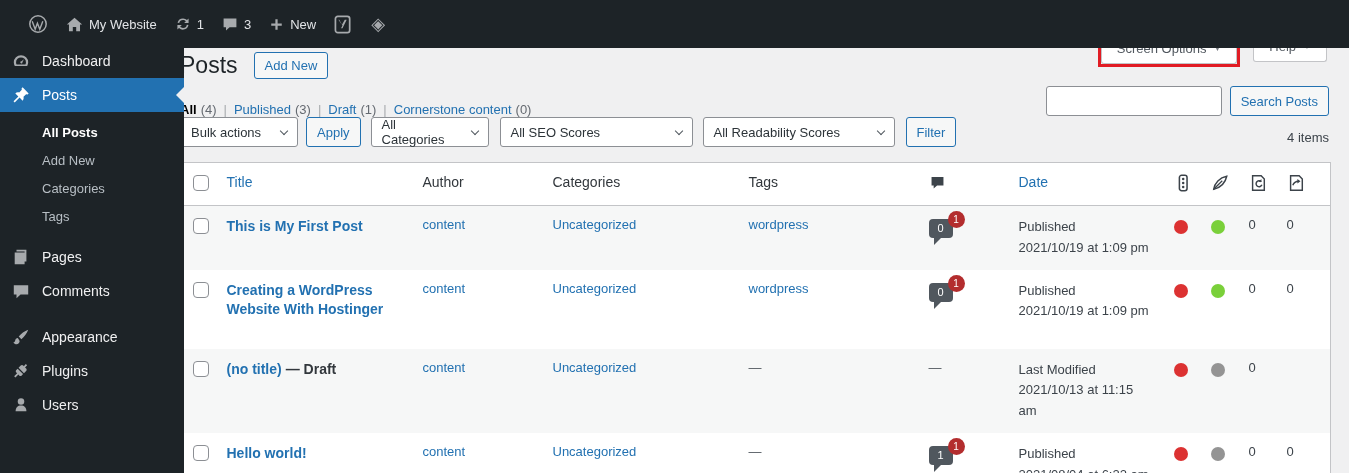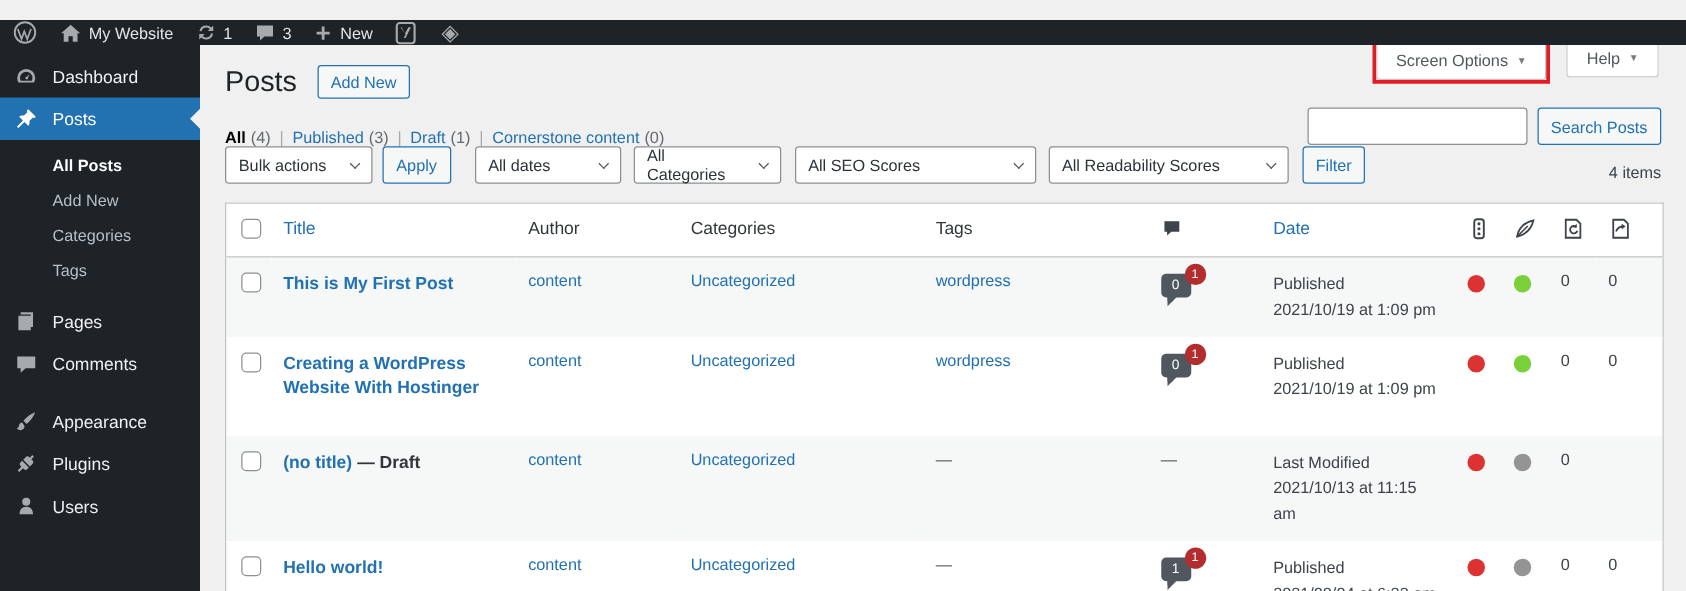--- a/index.html
+++ b/index.html
@@ -2,25 +2,25 @@
 <html><head>
 <meta charset="utf-8">
 <style>
   * { margin:0; padding:0; box-sizing:border-box; }
   html,body { width:1349px; height:473px; overflow:hidden; }
   body { font-family:"Liberation Sans", sans-serif; background:#f0f0f1; position:relative; font-size:13px; }
   a { text-decoration:none; cursor:pointer; }
   svg { display:block; }
 
   
-  #adminbar { position:absolute; top:16px; left:0; right:0; height:20px; background:#1d2327; display:flex; align-items:center; color:#e2e4e7; padding:0 10px; z-index:30; }
+  #adminbar { position:absolute; top:0; left:0; right:0; height:48px; background:#1d2327; display:flex; align-items:center; color:#e2e4e7; padding:0 28px; z-index:30; }
   .ab-item { display:flex; align-items:center; gap:6px; margin-right:18px; color:#e2e4e7; font-size:13px; }
   .ab-item .ico { color:#a7aaad; }
   
-  #sidebar { position:absolute; top:32px; left:0; width:160px; bottom:0; background:#1d2327; padding-top:12px; z-index:20; }
+  #sidebar { position:absolute; top:32px; left:0; width:184px; bottom:0; background:#1d2327; padding-top:12px; z-index:20; }
   .menu-item { height:34px; display:flex; align-items:center; gap:10px; padding:0 12px; color:#f0f0f1; font-size:14px; cursor:pointer; }
   .menu-item .ico { color:#a7aaad; width:20px; }
   .menu-item.active { background:#2271b1; color:#fff; position:relative; }
   .menu-item.active .ico { color:#fff; }
   .menu-arrow { position:absolute; right:0; top:50%; margin-top:-8px; width:0; height:0; border:8px solid transparent; border-right:8px solid #f0f0f1; }
   .submenu { padding:6px 0 10px 0; }
   .submenu-item { height:28px; display:flex; align-items:center; padding:0 12px 0 42px; color:#b8bfc5; font-size:13px; cursor:pointer; }
   .submenu-item.current { color:#fff; font-weight:700; }
   .menu-gap { height:12px; }
 
@@ -252,24 +252,20 @@
     <span class="sep">|</span>
     <a><span>Cornerstone content</span><span class="count">(0)</span></a>
   </div>
 
   <div class="filter-row">
     <div class="wp-select" style="width:118px;">
         <span>Bulk actions</span>
         <span class="chev"></span>
       </div>
     <button class="btn-secondary" style="margin-left:8px;">Apply</button>
-    <div class="wp-select" style="width:117px; margin-left:19px;">
-        <span>All dates</span>
-        <span class="chev"></span>
-      </div>
     <div class="wp-select" style="width:118px; margin-left:10px;">
         <span>All Categories</span>
         <span class="chev"></span>
       </div>
     <div class="wp-select" style="width:193px; margin-left:11px;">
         <span>All SEO Scores</span>
         <span class="chev"></span>
       </div>
     <div class="wp-select" style="width:192px; margin-left:10px;">
         <span>All Readability Scores</span>

